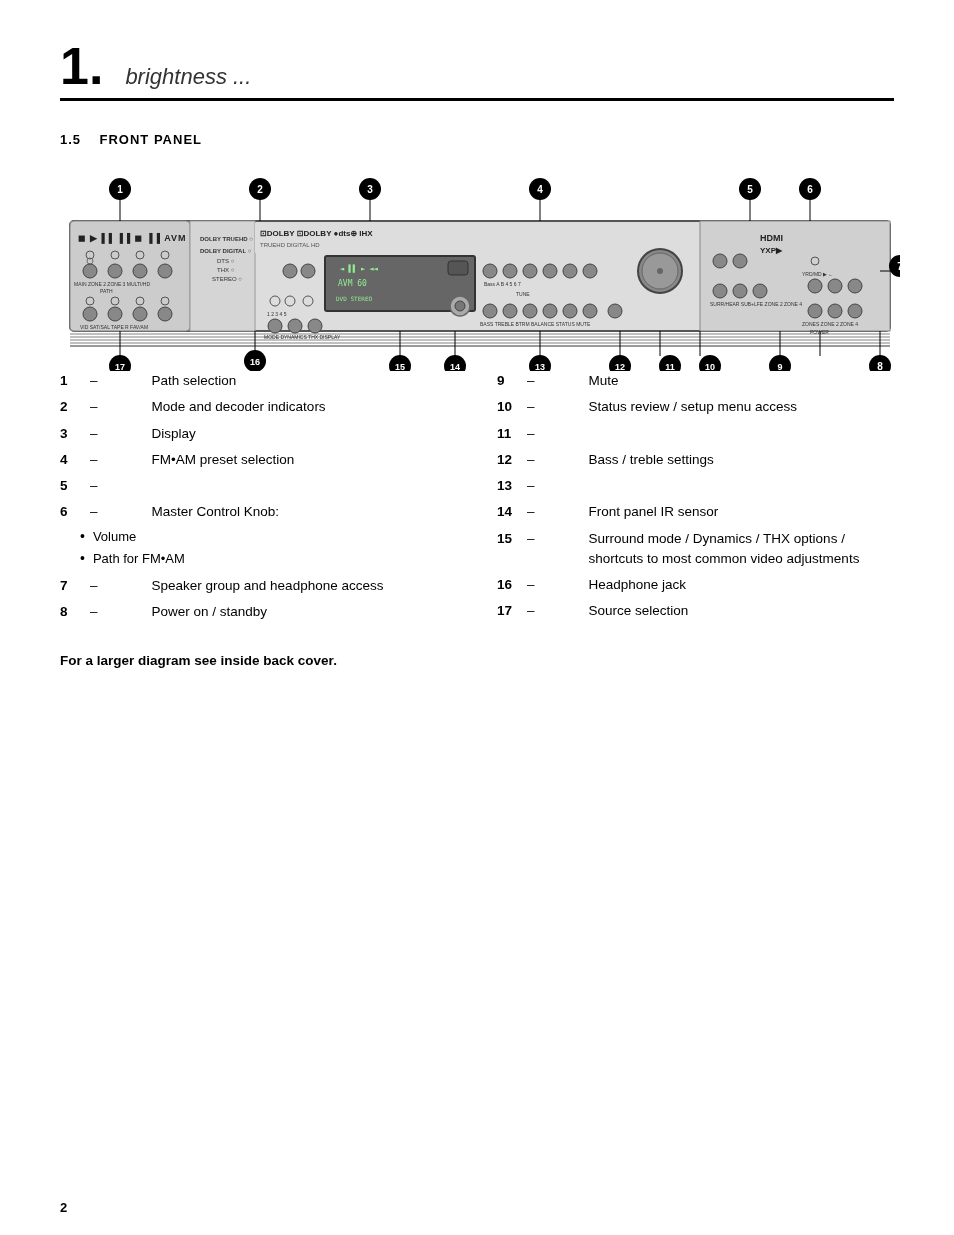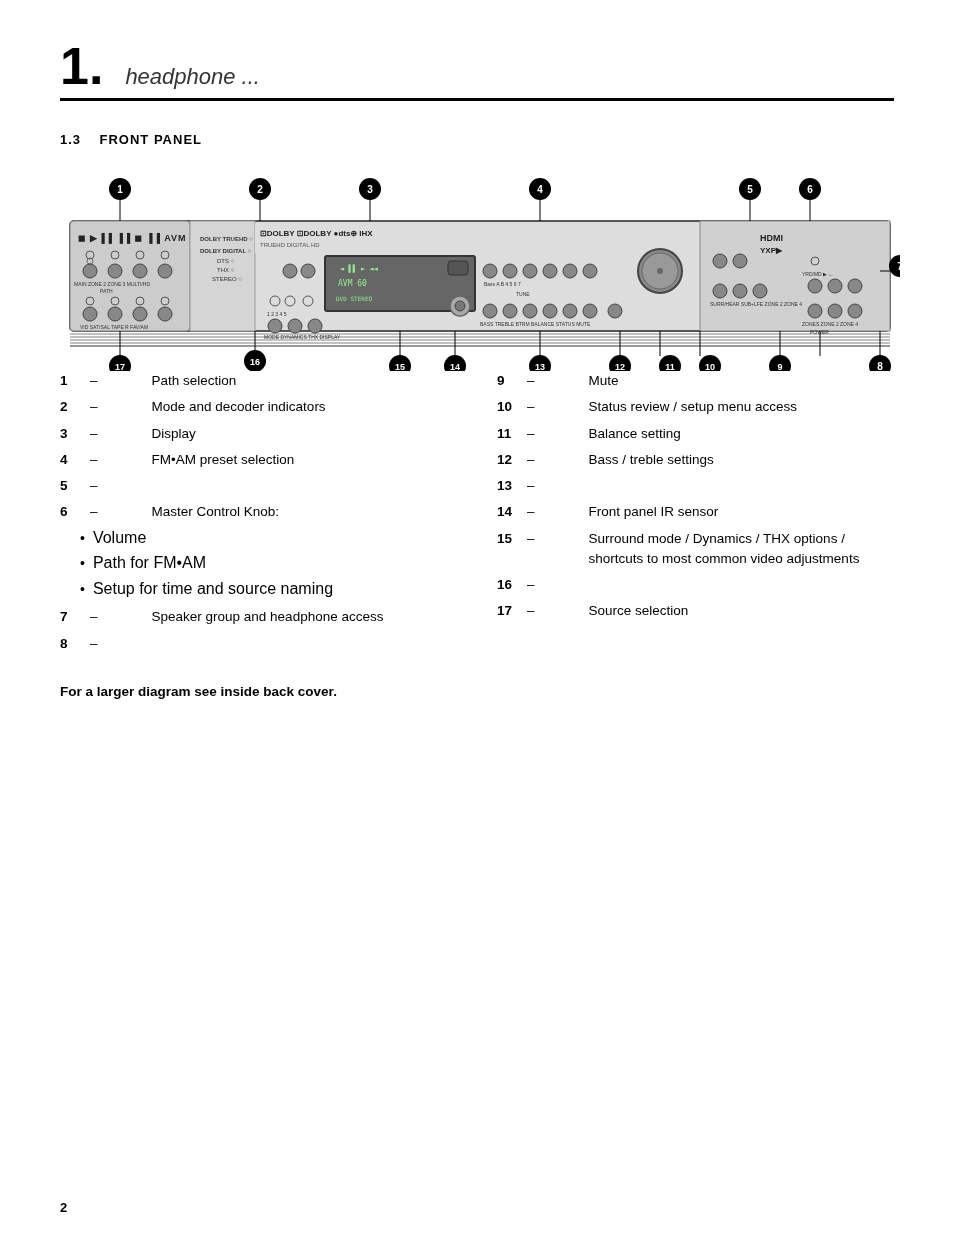--- a/index.html
+++ b/index.html
@@ -94,21 +94,21 @@
 
     .sub-list {
       list-style: none;
       margin-left: 20px;
       margin-top: 2px;
     }
 
     .sub-list li {
       display: flex;
       align-items: baseline;
-      font-size: 16px;
+      font-size: 13px;
       line-height: 1.6;
     }
 
     .sub-list li::before {
       content: "•";
       margin-right: 8px;
       font-size: 14px;
     }
 
     .footer-note {
@@ -137,26 +137,26 @@
       font-weight: bold;
       letter-spacing: 1px;
       fill: #222;
     }
   </style>
 </head>
 <body>
 
 <div class="page-header">
   <span class="header-number">1.</span>
-  <span class="header-subtitle">headphone ...</span>
+  <span class="header-subtitle">brightness ...</span>
 </div>
 
 <div style="margin-bottom:24px;">
   <span class="section-heading">
-    <span>1.3</span>&nbsp;&nbsp;&nbsp;&nbsp;<span>FRONT PANEL</span>
+    <span>1.5</span>&nbsp;&nbsp;&nbsp;&nbsp;<span>FRONT PANEL</span>
   </span>
 </div>
 
 <div class="diagram-wrapper">
   <svg class="panel-svg" width="840" height="200" viewBox="0 0 840 200">
 
     <rect x="10" y="50" width="820" height="110" rx="4" ry="4" fill="#ddd" stroke="#555" stroke-width="2"></rect>
 
     <rect x="10" y="50" width="120" height="110" rx="4" ry="4" fill="#ccc" stroke="#888" stroke-width="1"></rect>
 
@@ -376,48 +376,47 @@
       </div>
       <div class="item-row" style="flex-direction: column;">
         <div style="display: flex;">
           <span class="item-num"><strong>6</strong></span>
           <span class="item-dash">–</span>
           <span class="item-text">Master Control Knob:</span>
         </div>
         <ul class="sub-list">
           <li>Volume</li>
           <li>Path for FM•AM</li>
-          <li>Setup for time and source naming</li>
         </ul>
       </div>
       <div class="item-row">
         <span class="item-num"><strong>7</strong></span>
         <span class="item-dash">–</span>
         <span class="item-text">Speaker group and headphone access</span>
       </div>
       <div class="item-row">
         <span class="item-num"><strong>8</strong></span>
         <span class="item-dash">–</span>
+        <span class="item-text">Power on / standby</span>
       </div>
     </div>
   <div class="right-col" id="right-items">
       <div class="item-row">
         <span class="item-num"><strong>9</strong></span>
         <span class="item-dash">–</span>
         <span class="item-text">Mute</span>
       </div>
       <div class="item-row">
         <span class="item-num"><strong>10</strong></span>
         <span class="item-dash">–</span>
         <span class="item-text">Status review / setup menu access</span>
       </div>
       <div class="item-row">
         <span class="item-num"><strong>11</strong></span>
         <span class="item-dash">–</span>
-        <span class="item-text">Balance setting</span>
       </div>
       <div class="item-row">
         <span class="item-num"><strong>12</strong></span>
         <span class="item-dash">–</span>
         <span class="item-text">Bass / treble settings</span>
       </div>
       <div class="item-row">
         <span class="item-num"><strong>13</strong></span>
         <span class="item-dash">–</span>
       </div>
@@ -427,20 +426,21 @@
         <span class="item-text">Front panel IR sensor</span>
       </div>
       <div class="item-row">
         <span class="item-num"><strong>15</strong></span>
         <span class="item-dash">–</span>
         <span class="item-text">Surround mode / Dynamics / THX options / shortcuts to most common video adjustments</span>
       </div>
       <div class="item-row">
         <span class="item-num"><strong>16</strong></span>
         <span class="item-dash">–</span>
+        <span class="item-text">Headphone jack</span>
       </div>
       <div class="item-row">
         <span class="item-num"><strong>17</strong></span>
         <span class="item-dash">–</span>
         <span class="item-text">Source selection</span>
       </div>
     </div>
 </div>
 
 <div class="footer-note">For a larger diagram see inside back cover.</div>

